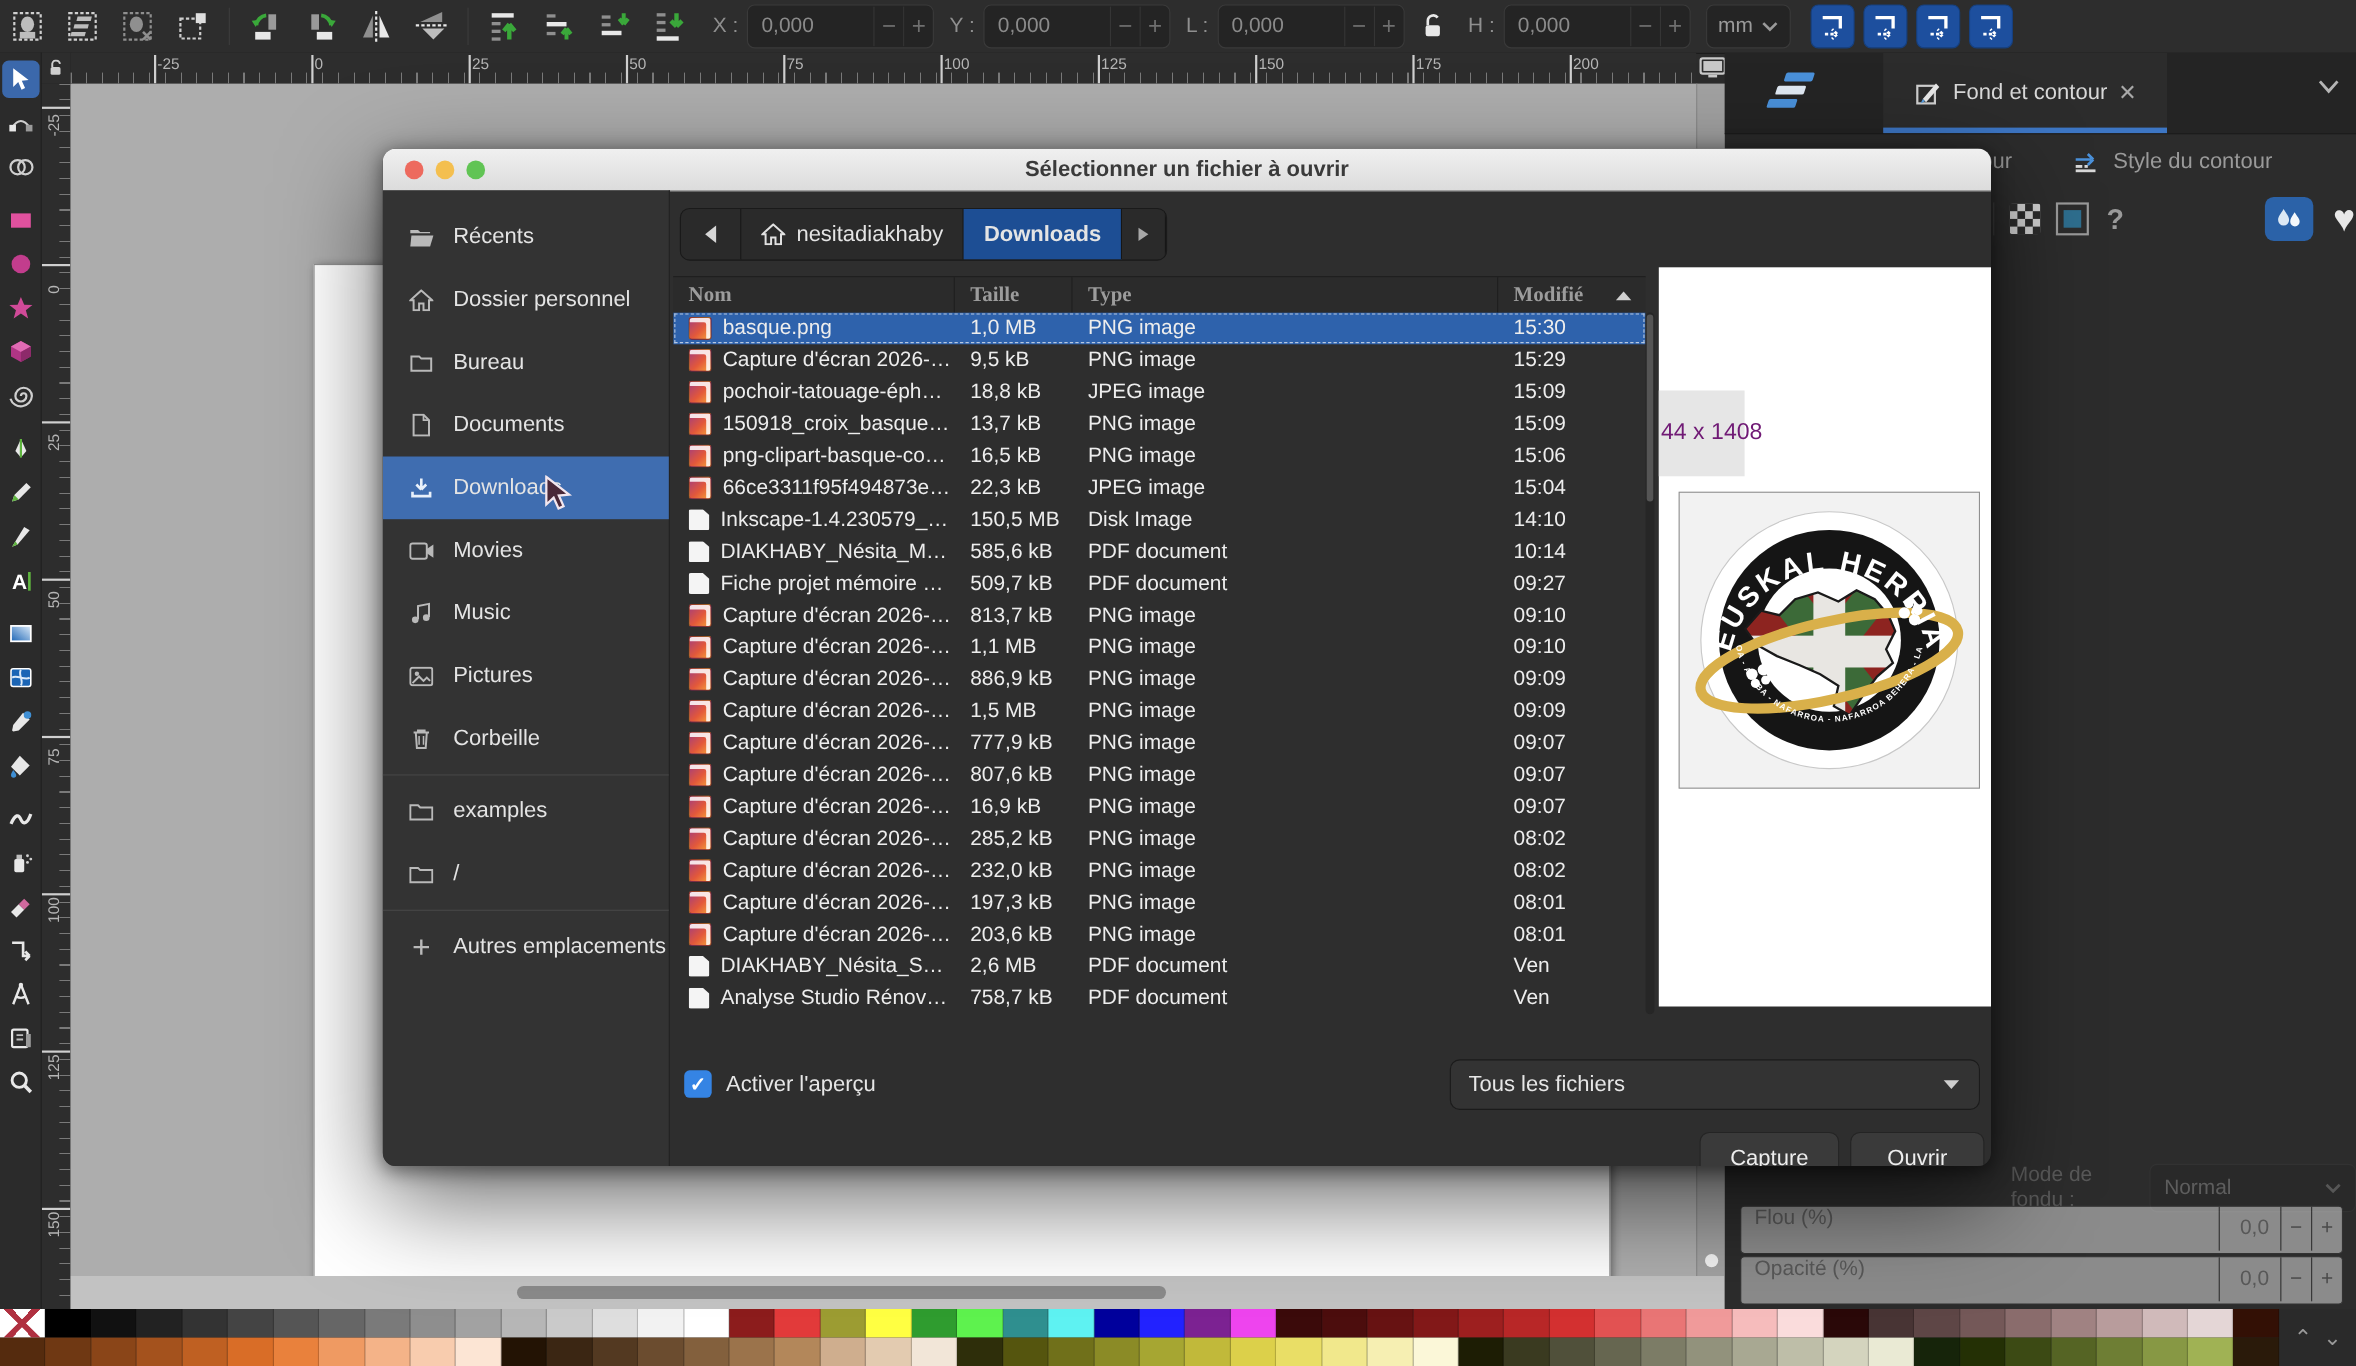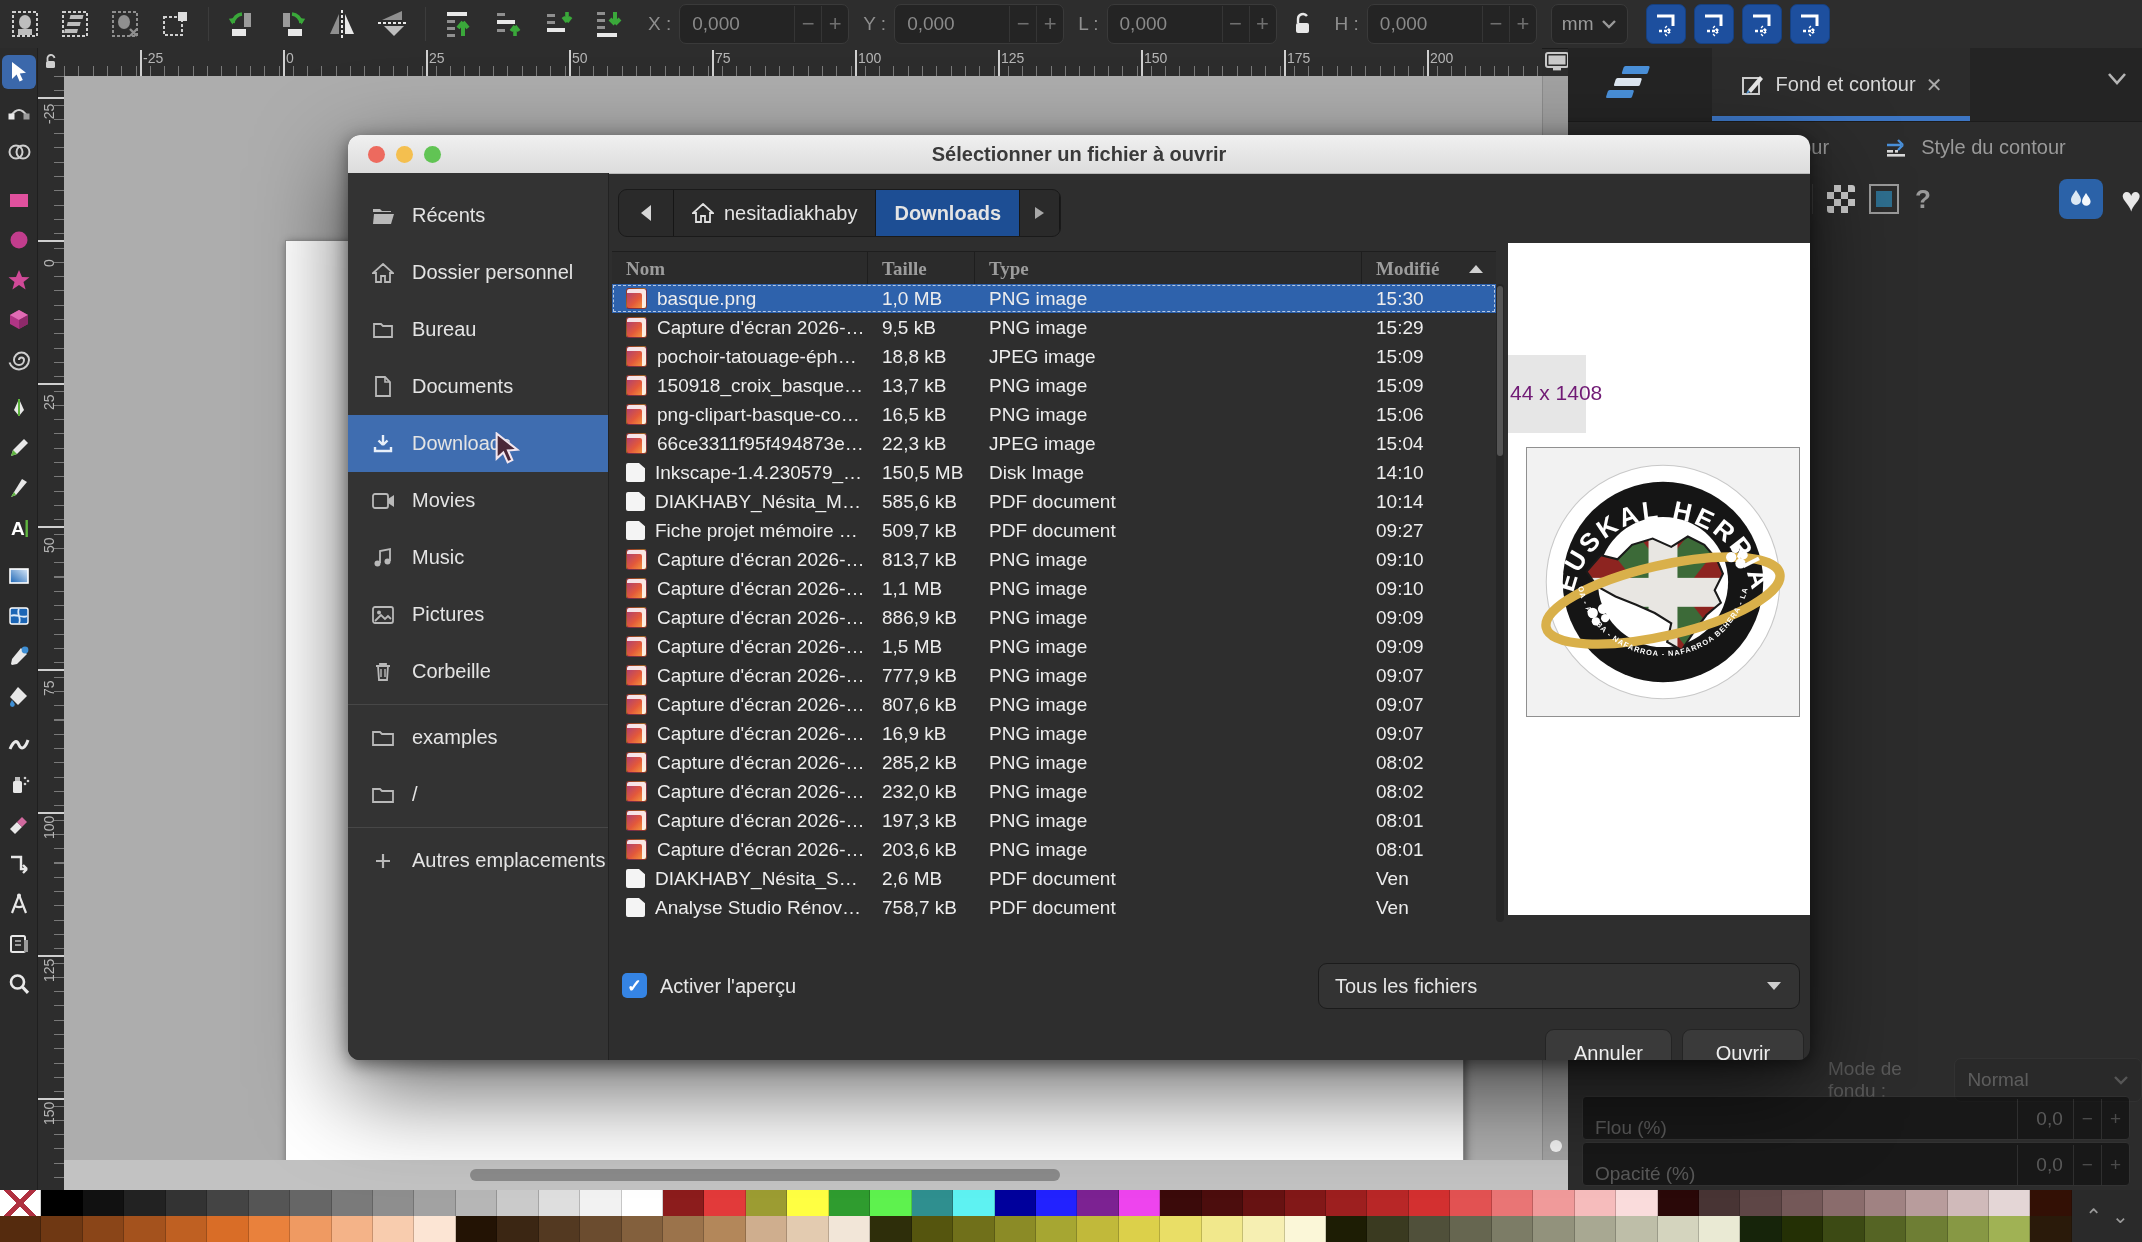--- a/index.html
+++ b/index.html
@@ -56,21 +56,21 @@
 
   
   #right-panel{left:1568px;top:48px;width:574px;height:1142px;background:#2c2c2c;}
   #tabbar{position:absolute;left:0;top:0;width:574px;height:73px;background:#242424;border-bottom:1px solid #1c1c1c;}
   #tab-active{position:absolute;left:144px;top:0;width:258px;height:73px;background:#2c2c2c;
               display:flex;align-items:center;justify-content:center;gap:10px;color:#d8d8d8;font-size:20px;}
   #tab-active .underline{position:absolute;left:0;bottom:0;width:100%;height:5px;background:#3d76c4;}
   #subtabs{position:absolute;left:0;top:73px;width:574px;height:52px;display:flex;align-items:center;color:#9a9a9a;font-size:20px;}
   #fill-icons{position:absolute;left:0;top:125px;width:574px;height:52px;display:flex;align-items:center;}
   .dim{opacity:.45;}
-  .panel-row{position:absolute;left:14px;width:546px;height:42px;background:#000000;border:1px solid #3a3a3a;border-radius:4px;display:flex;align-items:flex-end;color:#8f8f8f;font-size:19px;}
+  .panel-row{position:absolute;left:14px;width:546px;height:42px;background:#ffffff;border:1px solid #3a3a3a;border-radius:4px;display:flex;align-items:flex-start;color:#8f8f8f;font-size:19px;}
   .panel-row .pv{margin-left:auto;padding-right:10px;border-left:1px solid #333;padding-left:18px;line-height:40px;}
   .panel-row .pm{color:#6f6f6f;padding:0 8px;border-left:1px solid #333;line-height:40px;}
 
   
   #palette{left:0;top:1190px;width:2142px;height:52px;background:#262626;display:flex;}
   #swatches{width:2072px;display:flex;flex-direction:column;}
   .prow{display:flex;height:26px;}
   .sw{flex:1;height:26px;border-right:1px solid rgba(0,0,0,.18);box-sizing:border-box;}
   .sw.none{background:
      linear-gradient(45deg,transparent 44%,#b03040 44% 56%,transparent 56%),
@@ -1107,21 +1107,21 @@
 
       <div id="dlg-foot">
         <span id="chk">✓</span>
         <span id="chk-label">Activer l'aperçu</span>
         <span id="filter-dd">
           <span>Tous les fichiers</span>
           <svg width="18" height="12" viewBox="0 0 18 12" style="margin-left:auto;">
               <path d="M2 2 L9 10 L16 2" fill="#cfcfcf"></path>
             </svg>
         </span>
-        <span class="dlg-btn" id="btn-cancel">Annuler</span>
+        <span class="dlg-btn" id="btn-cancel">Capture</span>
         <span class="dlg-btn" id="btn-open">Ouvrir</span>
       </div>
     </div>
   </div>
 
   <div id="cursor" class="abs">
     <svg width="30" height="34" viewBox="0 0 20 23">
         <path d="M3 1 L3 18 L7.5 13.8 L10.5 20.5 L13.6 19 L10.7 12.5 L17 12 Z" fill="#4a2838" stroke="#f2e6ee" stroke-width="1.4"></path>
       </svg>
   </div>

